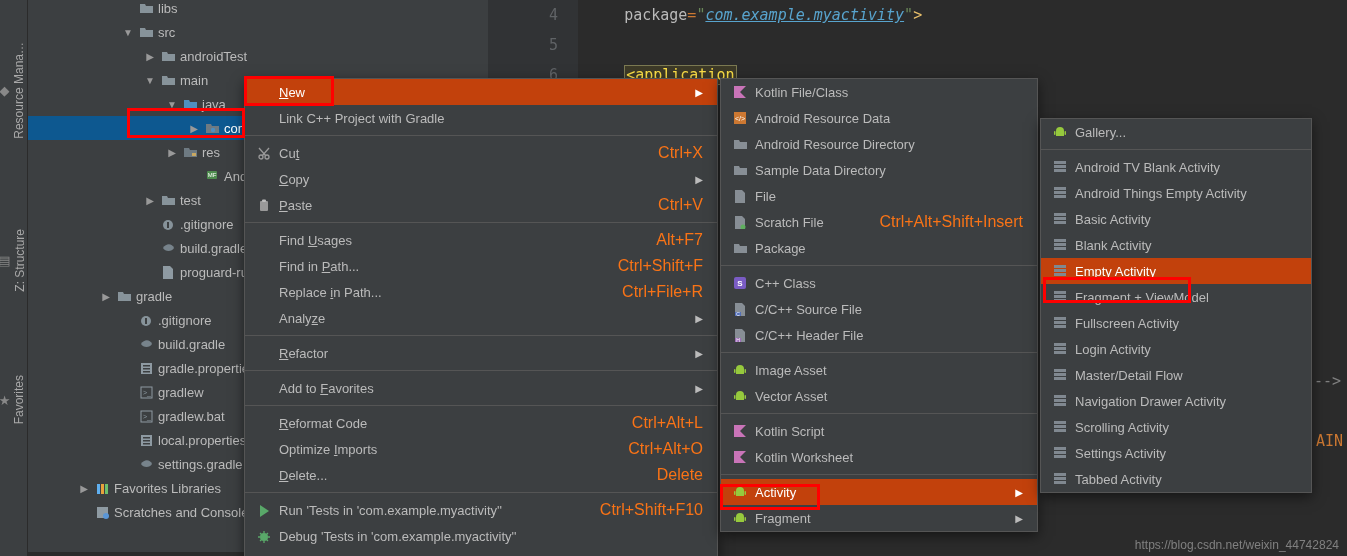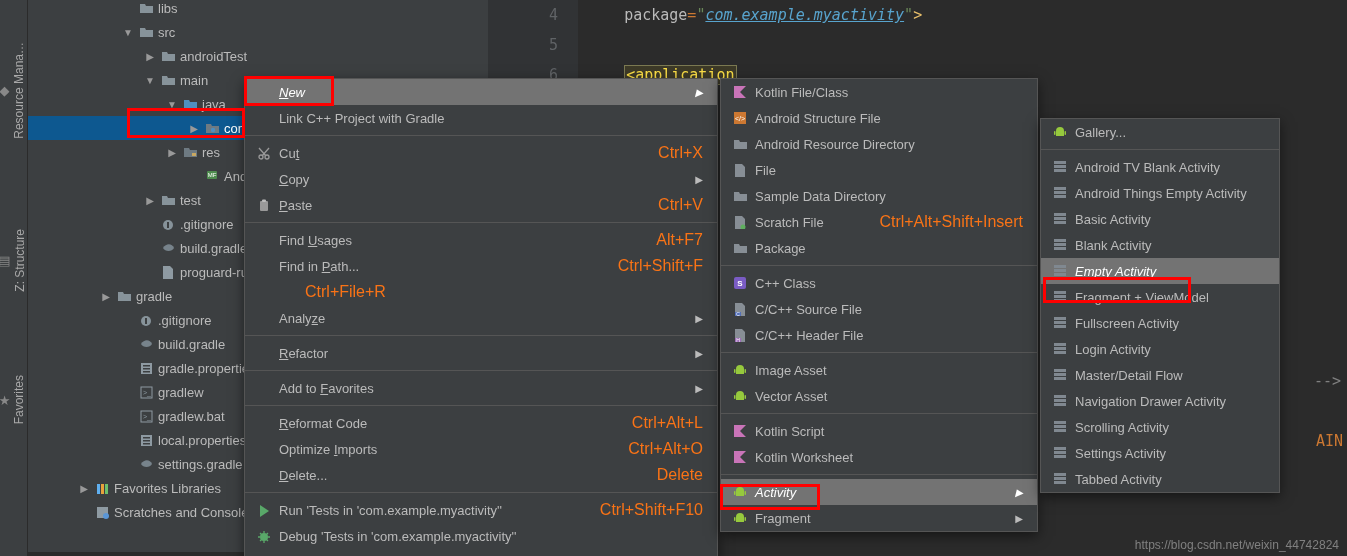--- a/index.html
+++ b/index.html
@@ -105,21 +105,21 @@
     border: 1px solid #555;
     box-shadow: 0 4px 12px rgba(0,0,0,.5);
     z-index: 50;
   }
   .menu-row {
     display: flex; align-items: center;
     height: 26px;
     padding: 0 14px 0 8px;
     color: #BBBBBB;
   }
-  .menu-row.sel { background: #737373; color: #FFFFFF; font-style: italic; }
+  .menu-row.sel { background: #c2410c; color: #FFFFFF; }
   .menu-row .mi-icon { width: 22px; display: inline-flex; justify-content: center; color:#999; }
   .menu-row .mi-label { flex: 1; padding-left: 4px; white-space: nowrap; }
   .menu-row .mi-sc { color: #f97316; font-size: 16px; padding-left: 30px; }
   .menu-row .mi-arrow { width: 14px; text-align: right; color:#BBBBBB; font-size:10px; }
   .menu-row.sel .mi-arrow { color:#FFFFFF; }
   .menu-sep { height: 1px; background: #555; margin: 4px 0; }
 
   .mnemonic { text-decoration: underline; }
 
   .watermark {
@@ -424,20 +424,21 @@
       <span class="mi-label">Find <span class="mnemonic">U</span>sages</span>
       <span class="mi-sc">Alt+F7</span>
     </div>
     <div class="menu-row">
       <span class="mi-icon"></span>
       <span class="mi-label">Find in <span class="mnemonic">P</span>ath...</span>
       <span class="mi-sc">Ctrl+Shift+F</span>
     </div>
     <div class="menu-row">
       <span class="mi-icon"></span>
+      <span class="mi-label">Replace <span class="mnemonic">i</span>n Path...</span>
       <span class="mi-sc">Ctrl+File+R</span>
     </div>
     <div class="menu-row">
       <span class="mi-icon"></span>
       <span class="mi-label">Analy<span class="mnemonic">z</span>e</span>
       <span class="mi-arrow">▶</span>
     </div>
     <div class="menu-sep"></div>
     <div class="menu-row">
       <span class="mi-icon"></span>
@@ -502,45 +503,45 @@
         </svg>
       </span>
       <span class="mi-label">Kotlin File/Class</span>
     </div>
     <div class="menu-row">
       <span class="mi-icon">
         <svg width="14" height="14" viewBox="0 0 14 14">
           <use href="#i-xml"></use>
         </svg>
       </span>
-      <span class="mi-label">Android Structure File</span>
+      <span class="mi-label">Android Resource Data</span>
     </div>
     <div class="menu-row">
       <span class="mi-icon">
         <svg width="14" height="14" viewBox="0 0 14 14">
           <use href="#i-folder-m"></use>
         </svg>
       </span>
       <span class="mi-label">Android Resource Directory</span>
     </div>
     <div class="menu-row">
       <span class="mi-icon">
         <svg width="14" height="14" viewBox="0 0 14 14">
+          <use href="#i-folder-m"></use>
+        </svg>
+      </span>
+      <span class="mi-label">Sample Data Directory</span>
+    </div>
+    <div class="menu-row">
+      <span class="mi-icon">
+        <svg width="14" height="14" viewBox="0 0 14 14">
           <use href="#i-file-m"></use>
         </svg>
       </span>
       <span class="mi-label">File</span>
-    </div>
-    <div class="menu-row">
-      <span class="mi-icon">
-        <svg width="14" height="14" viewBox="0 0 14 14">
-          <use href="#i-folder-m"></use>
-        </svg>
-      </span>
-      <span class="mi-label">Sample Data Directory</span>
     </div>
     <div class="menu-row">
       <span class="mi-icon">
         <svg width="14" height="14" viewBox="0 0 14 14">
           <use href="#i-file-dot"></use>
         </svg>
       </span>
       <span class="mi-label">Scratch File</span>
       <span class="mi-sc">Ctrl+Alt+Shift+Insert</span>
     </div>
@@ -625,21 +626,21 @@
       <span class="mi-icon">
         <svg width="14" height="14" viewBox="0 0 14 14">
           <use href="#i-android"></use>
         </svg>
       </span>
       <span class="mi-label">Fragment</span>
       <span class="mi-arrow">▶</span>
     </div>
   </div>
 
-<div class="popup" id="menu3" style="left:1040px; top:118px; width:240px;">
+<div class="popup" id="menu3" style="left:1040px; top:118px; width:272px;">
     <div class="menu-row">
       <span class="mi-icon">
         <svg width="14" height="14" viewBox="0 0 14 14">
           <use href="#i-android"></use>
         </svg>
       </span>
       <span class="mi-label">Gallery...</span>
     </div>
     <div class="menu-sep"></div>
     <div class="menu-row">

